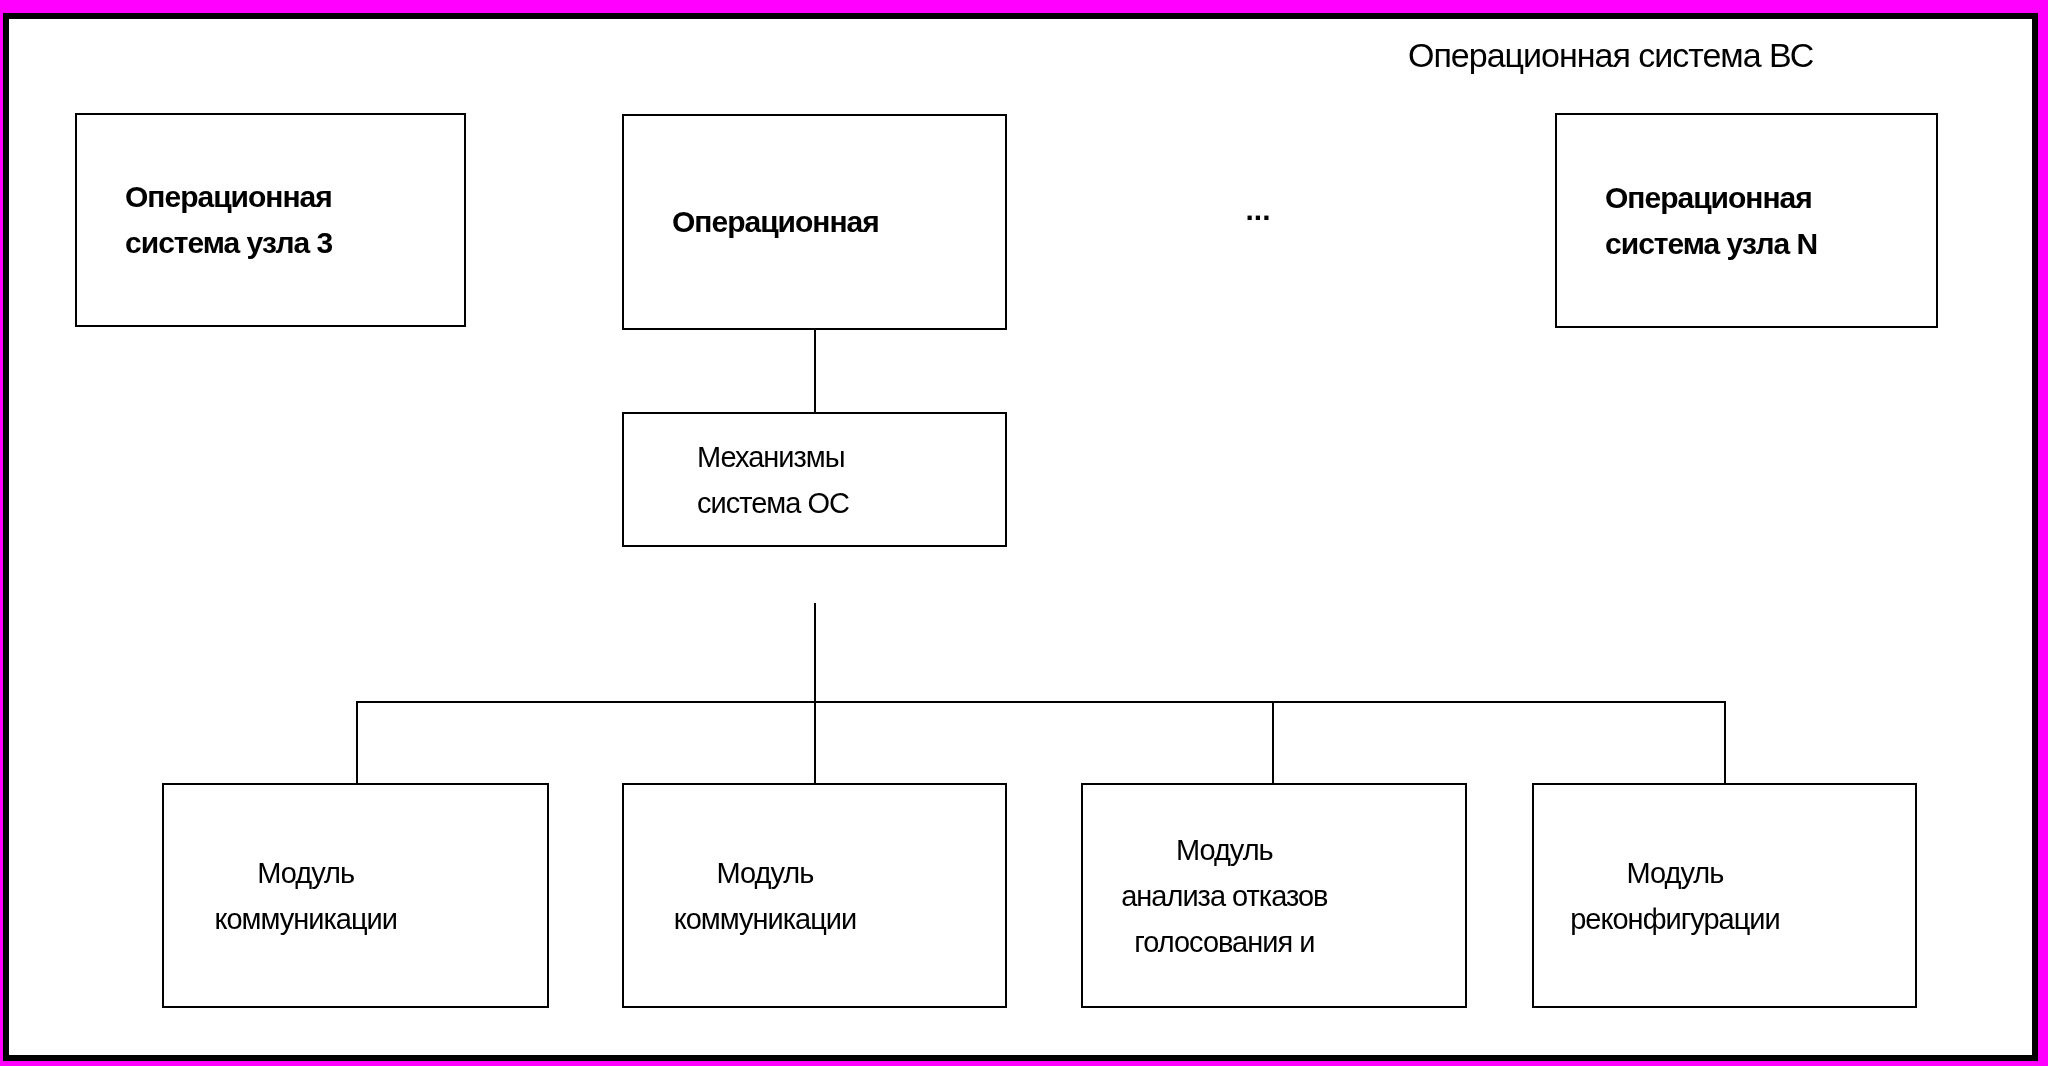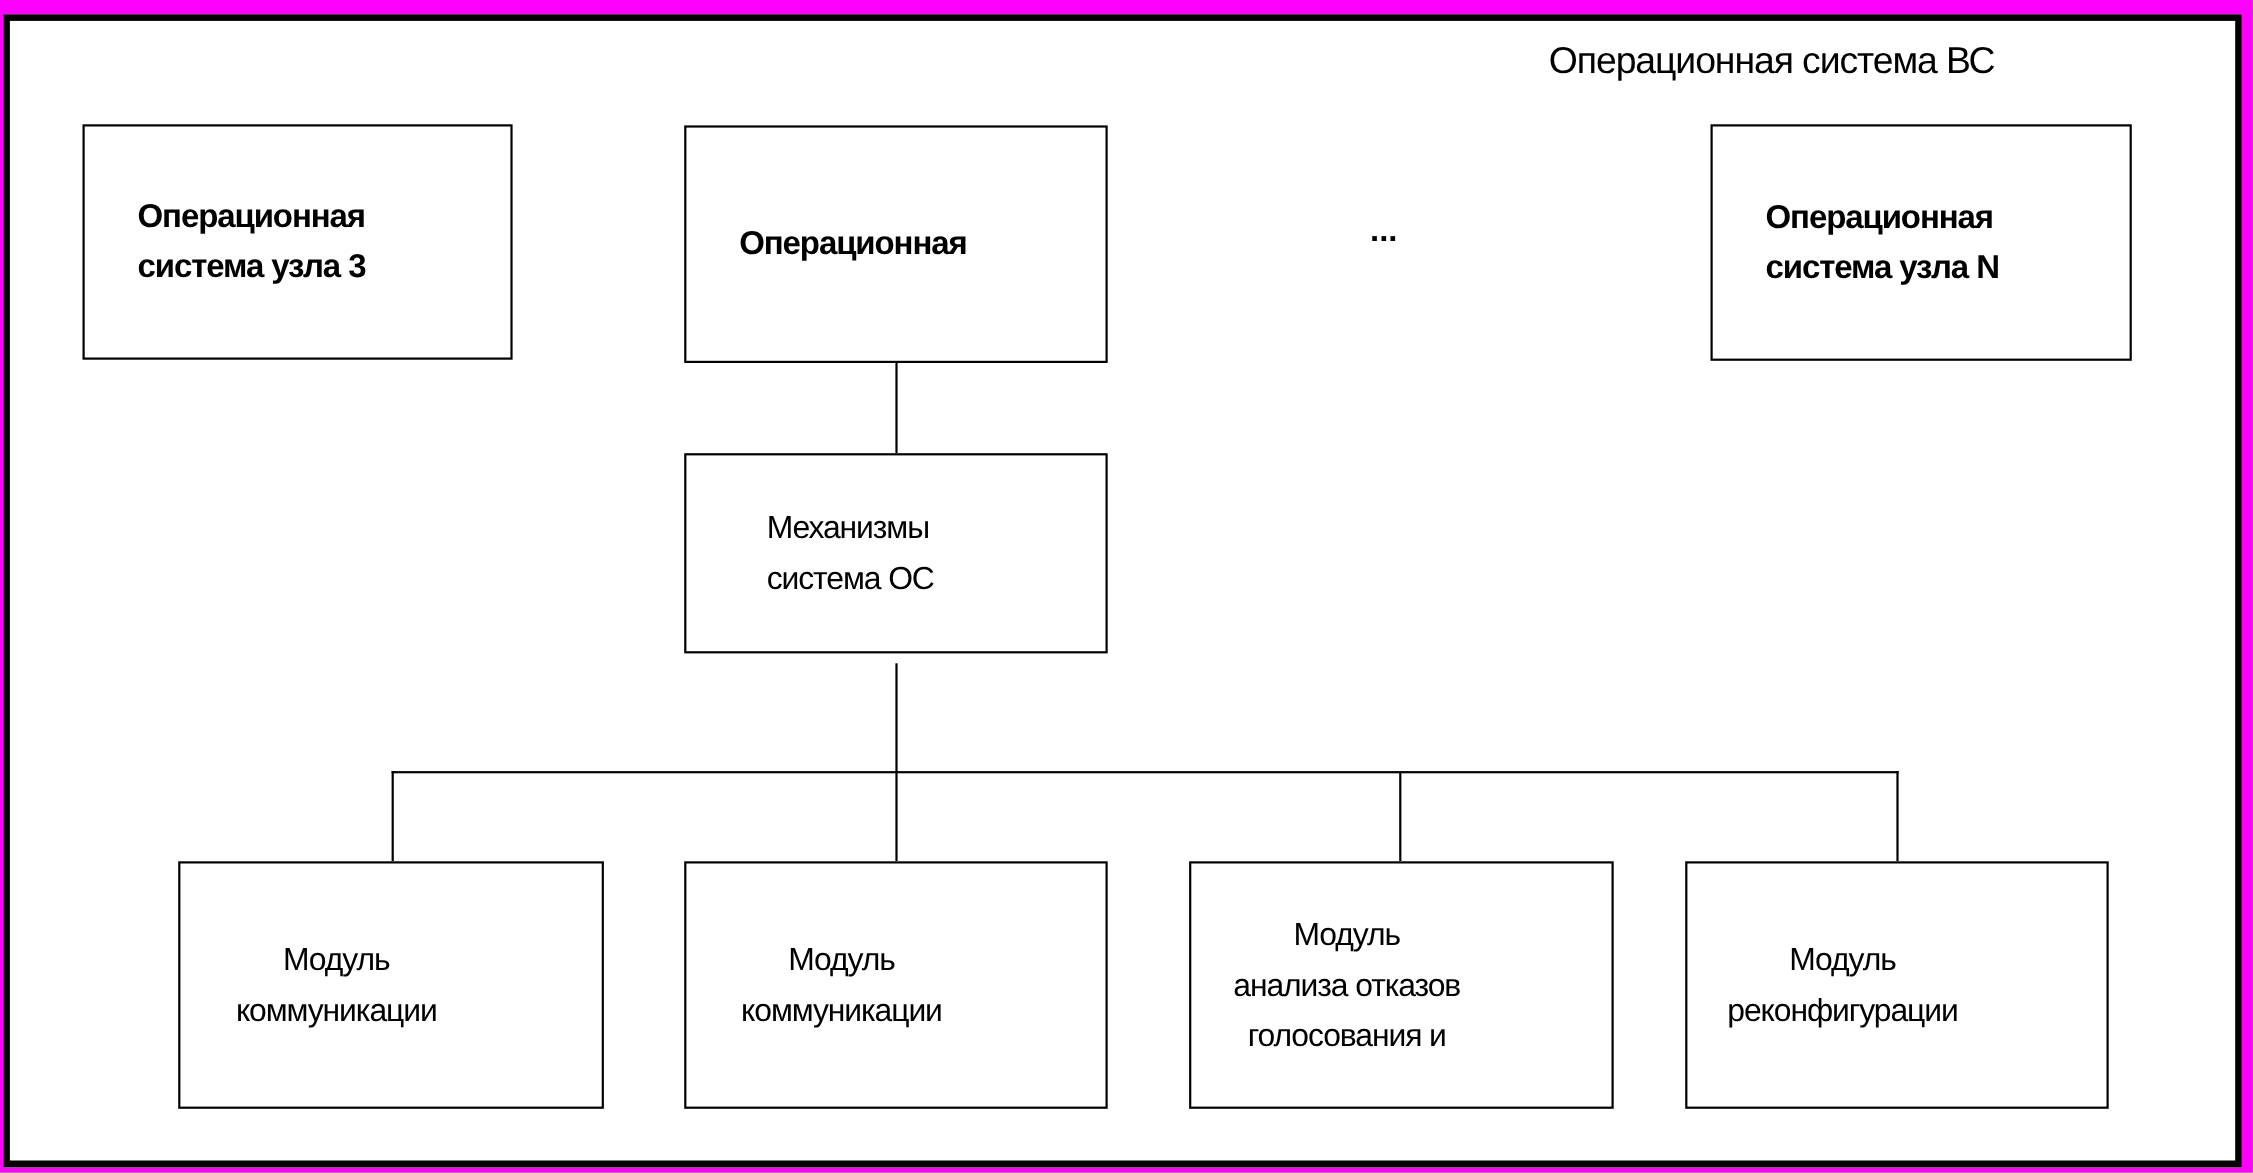--- a/index.html
+++ b/index.html
@@ -65,21 +65,21 @@
   .h-bus{left:356px;top:701px;width:1370px;height:2px;}
   
   .v-drop-1{left:356px;top:701px;width:2px;height:82px;}
   .v-drop-2{left:814px;top:701px;width:2px;height:82px;}
   .v-drop-3{left:1272px;top:701px;width:2px;height:82px;}
   .v-drop-4{left:1724px;top:701px;width:2px;height:82px;}
   
   .b-os1{left:75px;top:113px;width:391px;height:214px;}
   .b-os2{left:622px;top:114px;width:385px;height:216px;}
   .b-osn{left:1555px;top:113px;width:383px;height:215px;}
-  .b-mech{left:622px;top:412px;width:385px;height:182px;}
+  .b-mech{left:622px;top:412px;width:385px;height:135px;}
   .b-mod1{left:162px;top:783px;width:387px;height:225px;}
   .b-mod2{left:622px;top:783px;width:385px;height:225px;}
   .b-mod3{left:1081px;top:783px;width:386px;height:225px;}
   .b-mod4{left:1532px;top:783px;width:385px;height:225px;}
 </style>
 </head>
 <body>
 
 <div class="page">
 

